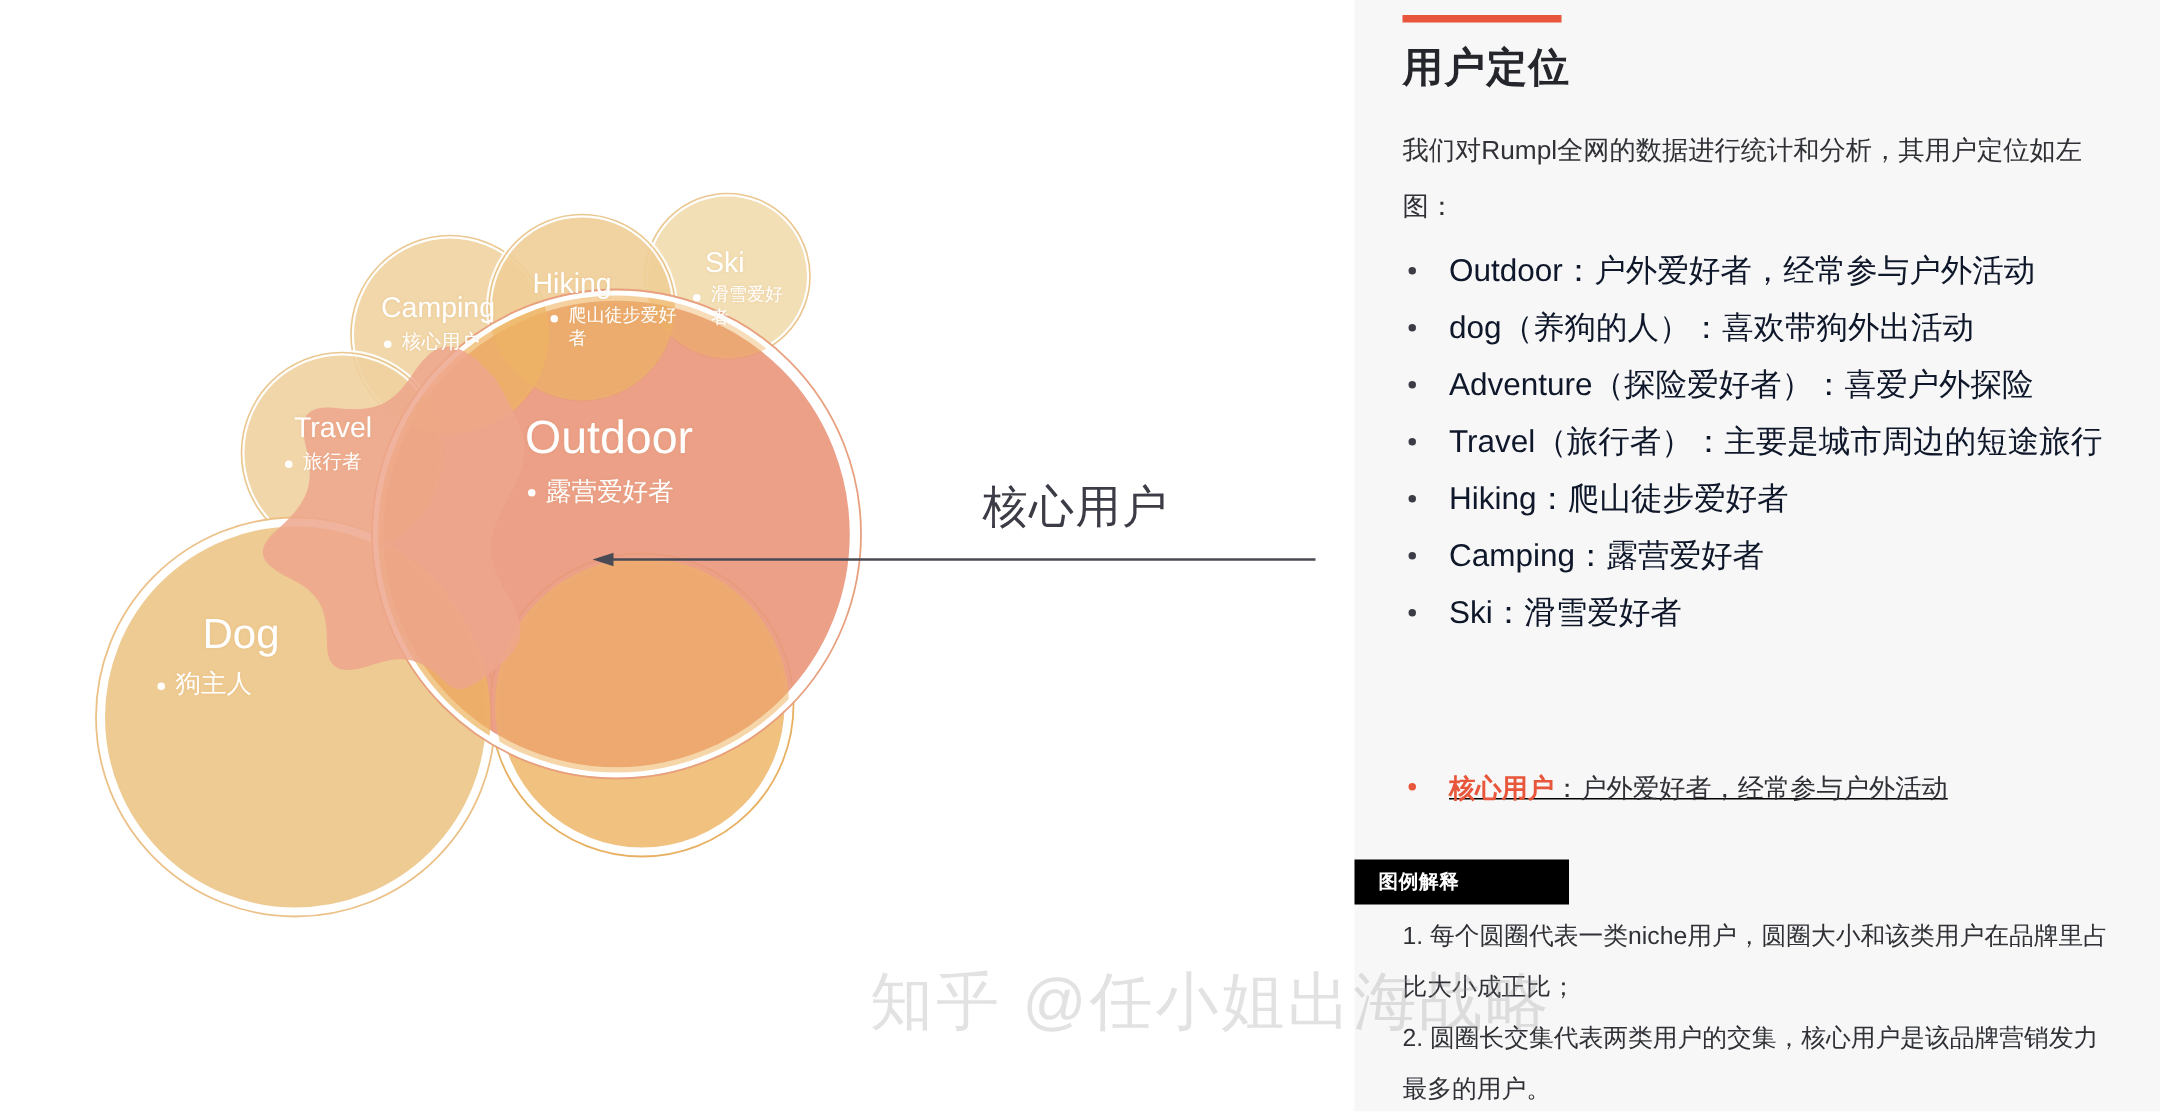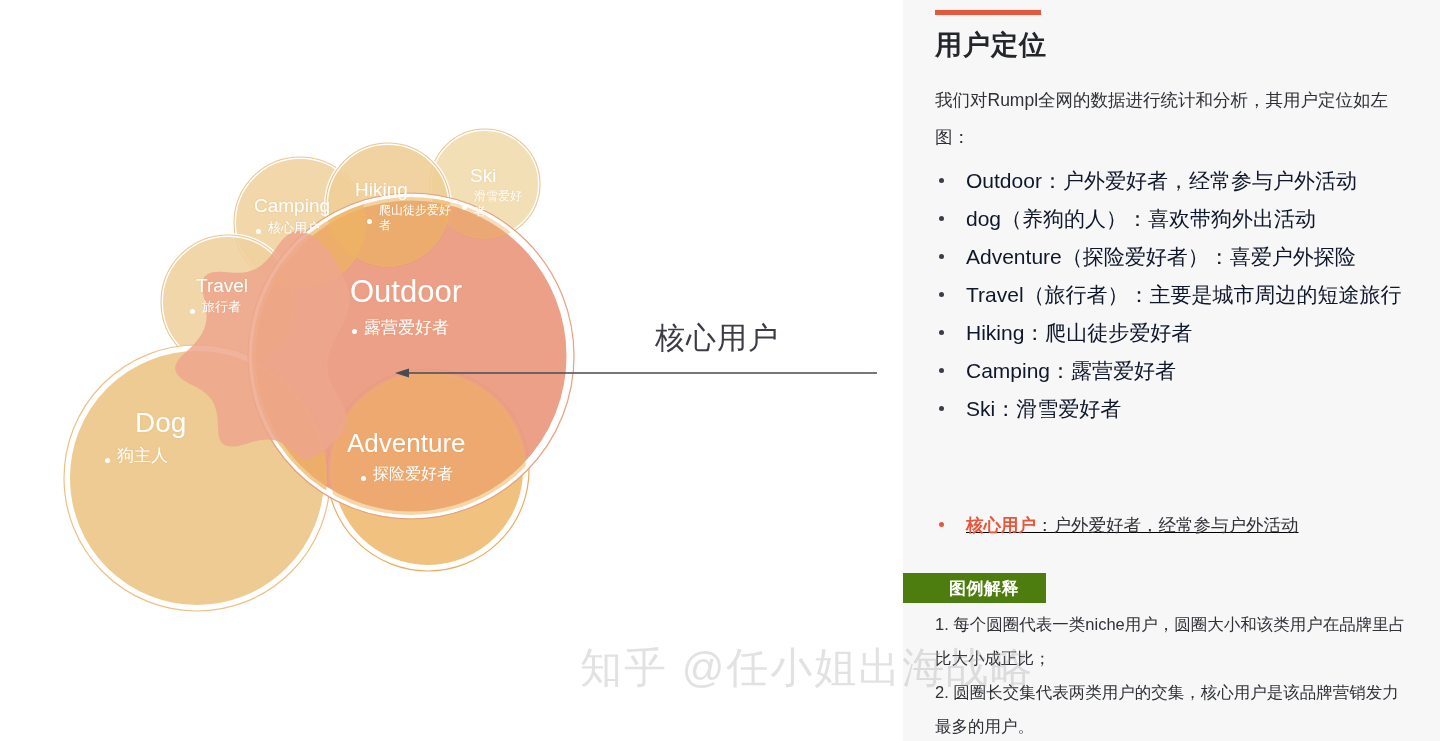--- a/index.html
+++ b/index.html
@@ -10,42 +10,42 @@
     overflow: hidden;
   }
   #root { position: relative; width: 1440px; height: 741px; background: #ffffff; }
 
   
   #venn-panel { position: absolute; left: 0; top: 0; width: 903px; height: 741px; background: #ffffff; }
   #venn-svg { position: absolute; left: 0; top: 0; width: 903px; height: 741px; }
 
   .venn-label { position: absolute; color: #ffffff; text-shadow: 0 0 2px rgba(210,150,90,.22); }
   .venn-label .vl-title { font-weight: 400; line-height: 1.05; white-space: nowrap; }
-  .venn-label .vl-sub { display: flex; align-items: center; line-height: 1.25; }
+  .venn-label .vl-sub { display: flex; align-items: flex-start; line-height: 1.25; }
   .venn-label .vl-dot {
     width: 5px; height: 5px; border-radius: 50%; background: #ffffff;
     flex: 0 0 auto; margin-right: 7px; margin-top: .55em;
   }
 
   
   #label-outdoor   { left: 350px; top: 276px; text-align: left; }
   #label-outdoor   .vl-title { font-size: 31px; }
   #label-outdoor   .vl-sub   { font-size: 17px; margin-top: 8px; margin-left: 2px; }
 
   #label-adventure { left: 347px; top: 430px; }
   #label-adventure .vl-title { font-size: 26px; }
   #label-adventure .vl-sub   { font-size: 16px; margin-top: 7px; margin-left: 14px; }
 
   #label-dog       { left: 135px; top: 408px; }
   #label-dog       .vl-title { font-size: 28px; }
   #label-dog       .vl-sub   { font-size: 17px; margin-top: 8px; margin-left: -30px; }
 
   #label-travel    { left: 196px; top: 276px; }
   #label-travel    .vl-title { font-size: 19px; }
-  #label-travel    .vl-sub   { font-size: 13px; margin-top: 4px; margin-left: -6px; font-family: Liberation Mono, monospace; }
+  #label-travel    .vl-sub   { font-size: 13px; margin-top: 4px; margin-left: -6px; }
 
   #label-camping   { left: 254px; top: 196px; }
   #label-camping   .vl-title { font-size: 19px; }
   #label-camping   .vl-sub   { font-size: 13px; margin-top: 4px; margin-left: 2px; }
 
   #label-hiking    { left: 355px; top: 180px; }
   #label-hiking    .vl-title { font-size: 19px; }
   #label-hiking    .vl-sub   { font-size: 12px; margin-top: 3px; margin-left: 24px; width: 74px; }
   #label-hiking    .vl-sub .vl-dot { margin-left: -12px; }
 
@@ -83,22 +83,22 @@
   }
   .bullet-row .b-text { font-size: 21px; line-height: 38px; color: #0f172a; }
 
   #core-row { position: absolute; left: 32px; top: 506px; width: 478px; display: flex; align-items: flex-start; text-decoration: underline; }
   #core-row .b-dot { flex: 0 0 auto; width: 5px; height: 5px; border-radius: 50%; background: #e8563c; margin: 16px 22px 0 4px; }
   #core-row .b-text { font-size: 17.5px; line-height: 38px; color: #2f3136; }
   #core-row .b-text .hl { color: #e8563c; font-weight: bold; }
 
   #legend-header {
     position: absolute; left: 0px; top: 573px; width: 143px; height: 30px;
-    background: #4d7c0f; color: #ffffff; font-size: 17px; font-weight: bold;
-    display: flex; align-items: center; padding-left: 46px; letter-spacing: .5px;
+    background: #000000; color: #ffffff; font-size: 13px; font-weight: bold;
+    display: flex; align-items: center; padding-left: 16px; letter-spacing: .5px;
   }
   #legend-body { position: absolute; left: 32px; top: 607px; width: 478px; }
   #legend-body .lg-line { font-size: 16.5px; line-height: 34px; color: #2f3136; }
 
   
   #watermark {
     position: absolute; left: 580px; top: 640px;
     font-size: 42px; color: rgba(150,150,150,.28);
     white-space: nowrap; letter-spacing: 2px; pointer-events: none;
   }
@@ -180,27 +180,20 @@
     </svg>
 
     <div class="venn-label" id="label-outdoor">
       <div class="vl-title">Outdoor</div>
       <div class="vl-sub">
         <span class="vl-dot"></span>
         <span>露营爱好者</span>
       </div>
     </div>
 
-    <div class="venn-label" id="label-adventure">
-      <div class="vl-title">Adventure</div>
-      <div class="vl-sub">
-        <span class="vl-dot"></span>
-        <span>探险爱好者</span>
-      </div>
-    </div>
 
     <div class="venn-label" id="label-dog">
       <div class="vl-title">Dog</div>
       <div class="vl-sub">
         <span class="vl-dot"></span>
         <span>狗主人</span>
       </div>
     </div>
 
     <div class="venn-label" id="label-travel">

